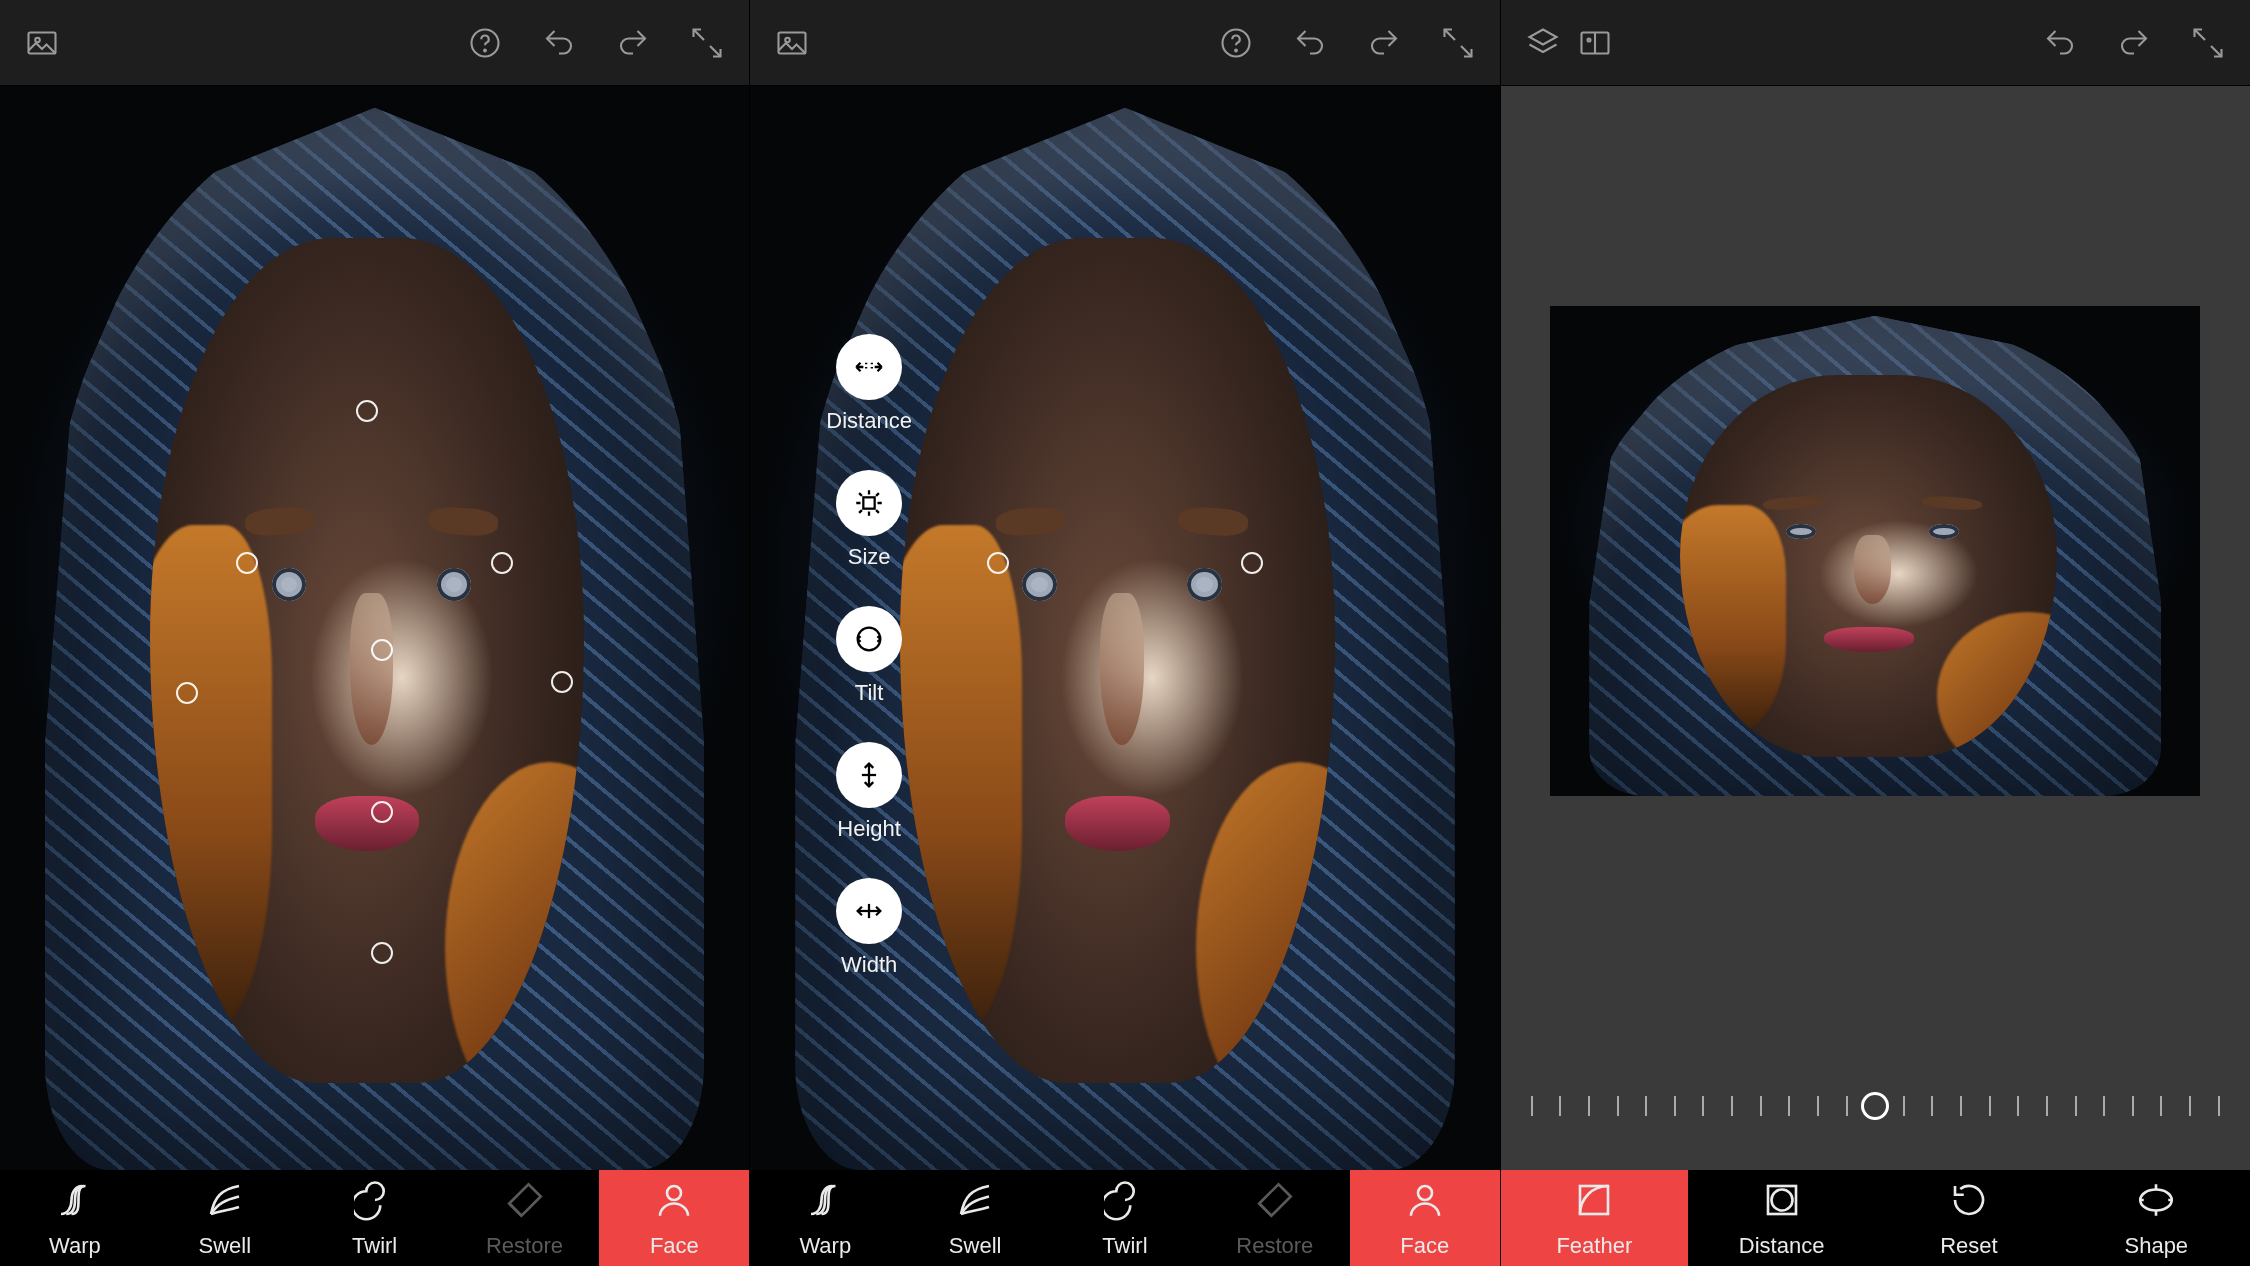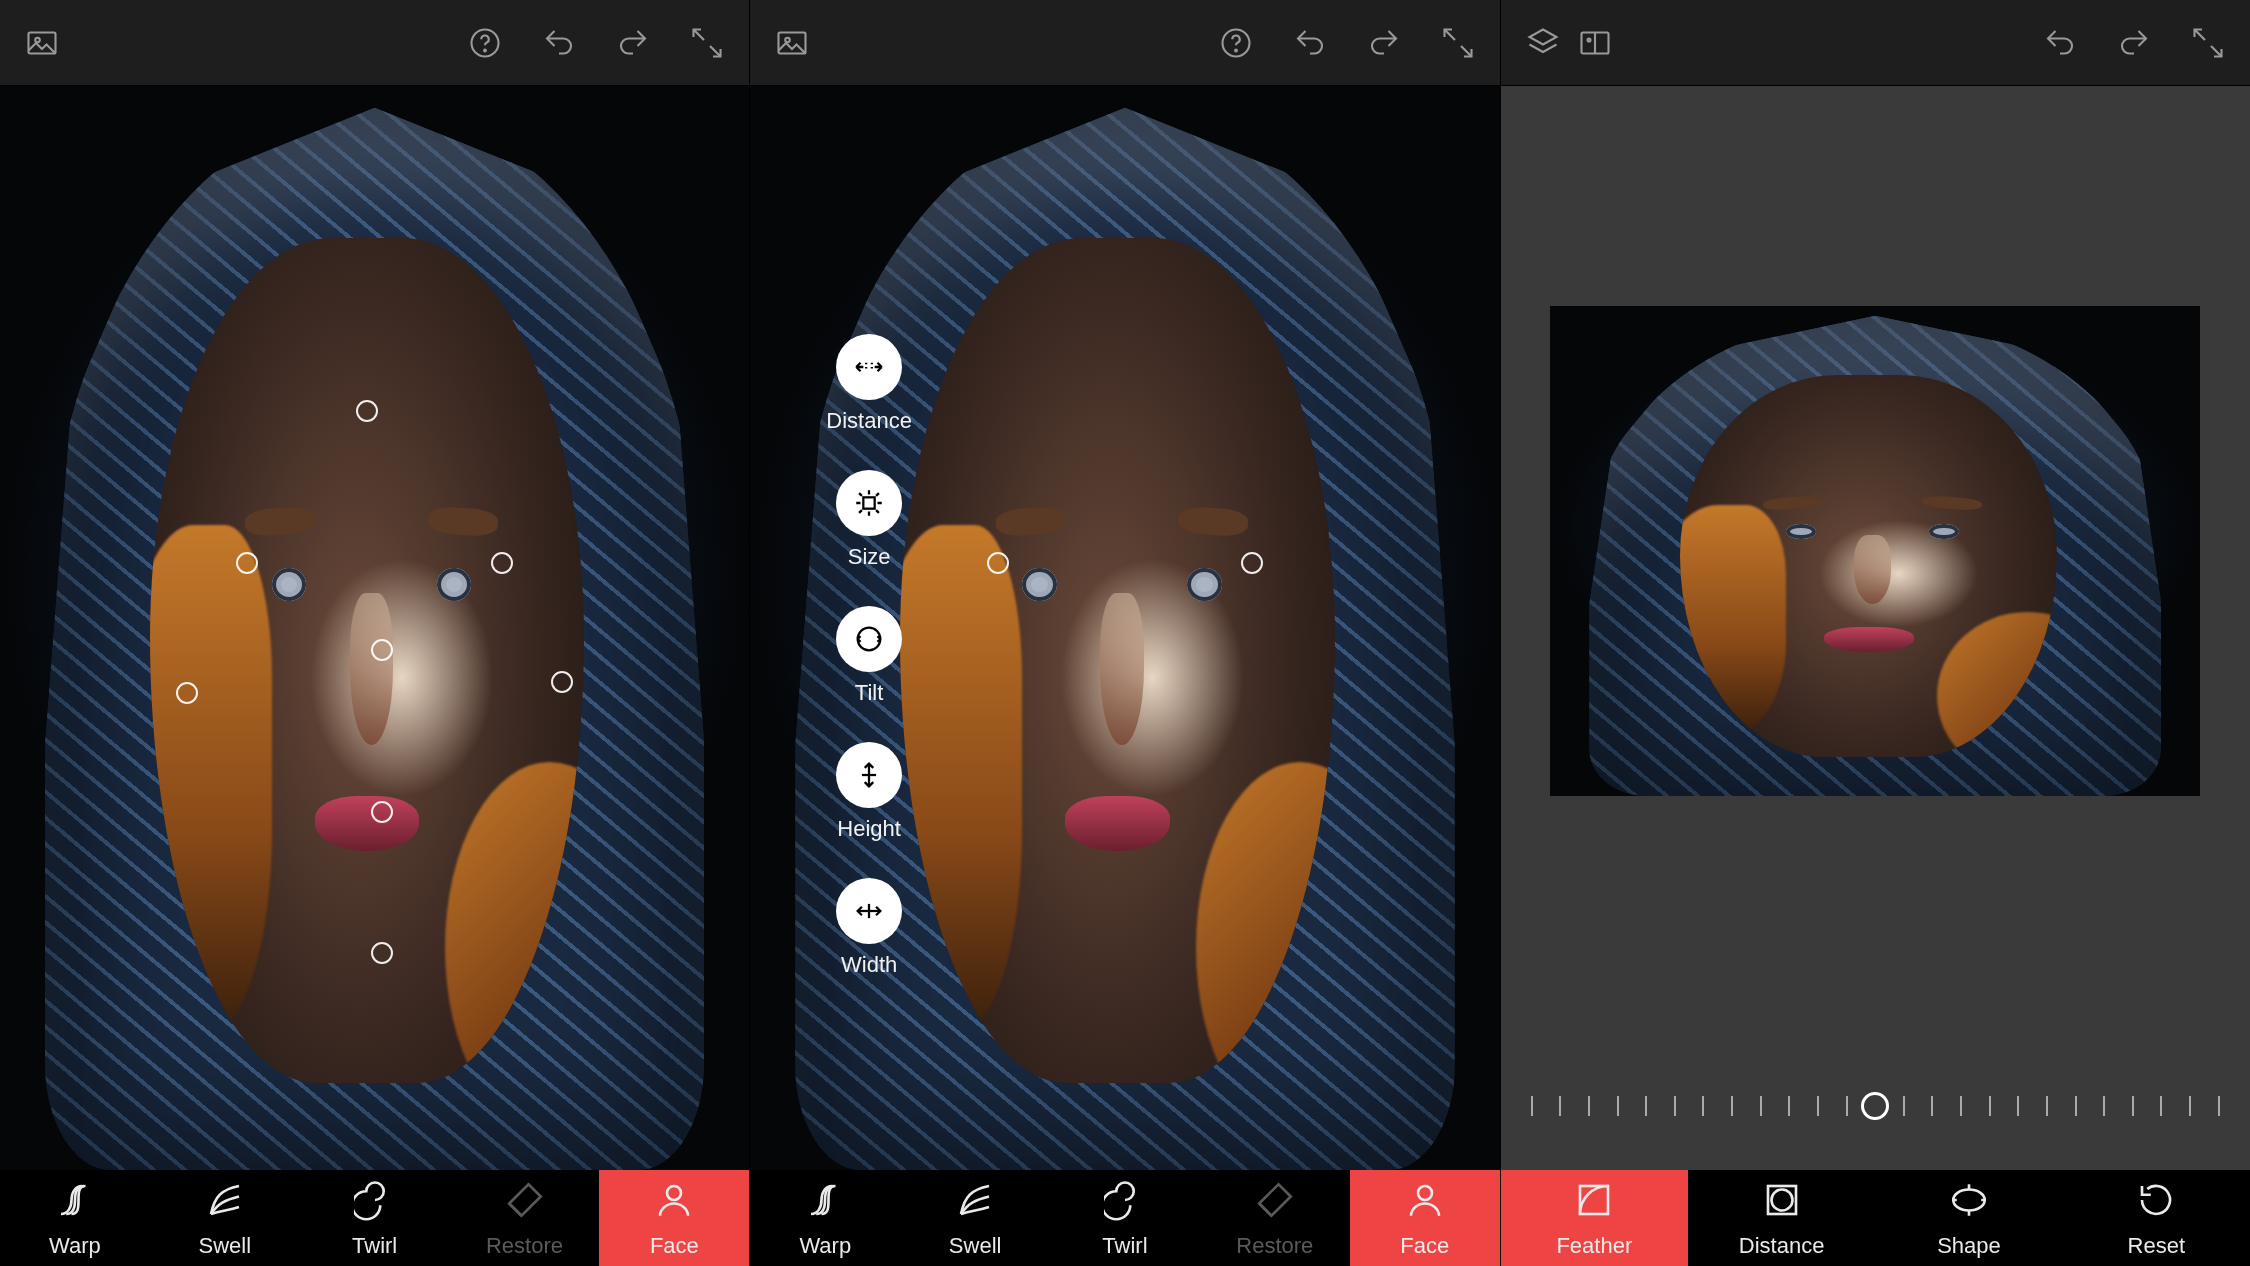--- a/index.html
+++ b/index.html
@@ -551,31 +551,31 @@
             <svg viewBox="0 0 24 24">
               <rect x="4" y="4" width="16" height="16"></rect>
               <circle cx="12" cy="12" r="6"></circle>
             </svg>
           </div>
         <div class="tlab">Distance</div>
       </div>
       <div class="tool">
         <div class="ticon">
             <svg viewBox="0 0 24 24">
+              <path d="M4 12a8 8 0 1 0 3-6.3"></path>
+              <path d="M4 4v5h5"></path>
+            </svg>
+          </div>
+        <div class="tlab">Reset</div>
+      </div>
+      <div class="tool">
+        <div class="ticon">
+            <svg viewBox="0 0 24 24">
               <ellipse cx="12" cy="12" rx="9" ry="6"></ellipse>
               <path d="M12 3v3M12 18v3M3 12h2M19 12h2"></path>
             </svg>
           </div>
         <div class="tlab">Shape</div>
       </div>
-      <div class="tool">
-        <div class="ticon">
-            <svg viewBox="0 0 24 24">
-              <path d="M4 12a8 8 0 1 0 3-6.3"></path>
-              <path d="M4 4v5h5"></path>
-            </svg>
-          </div>
-        <div class="tlab">Reset</div>
-      </div>
     </div>
   </div>
 
 </div>
 
 </body></html>

